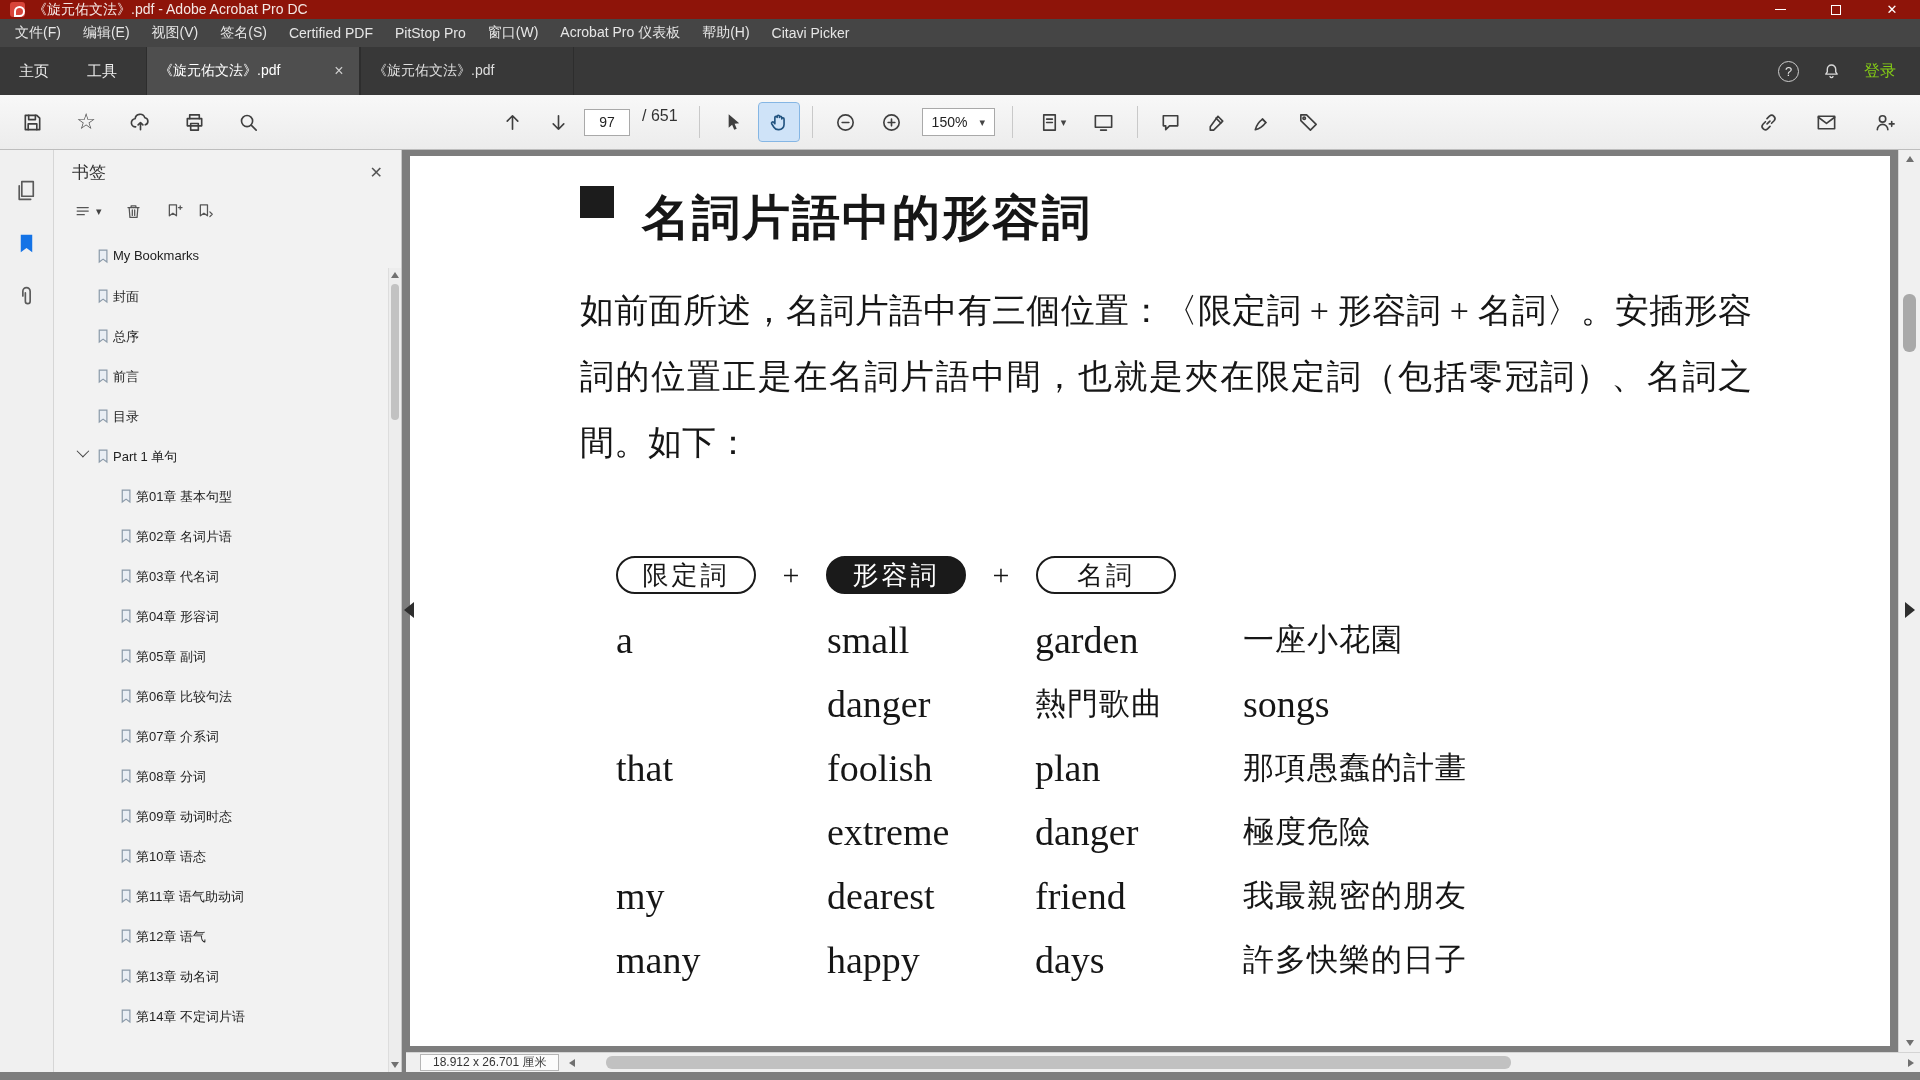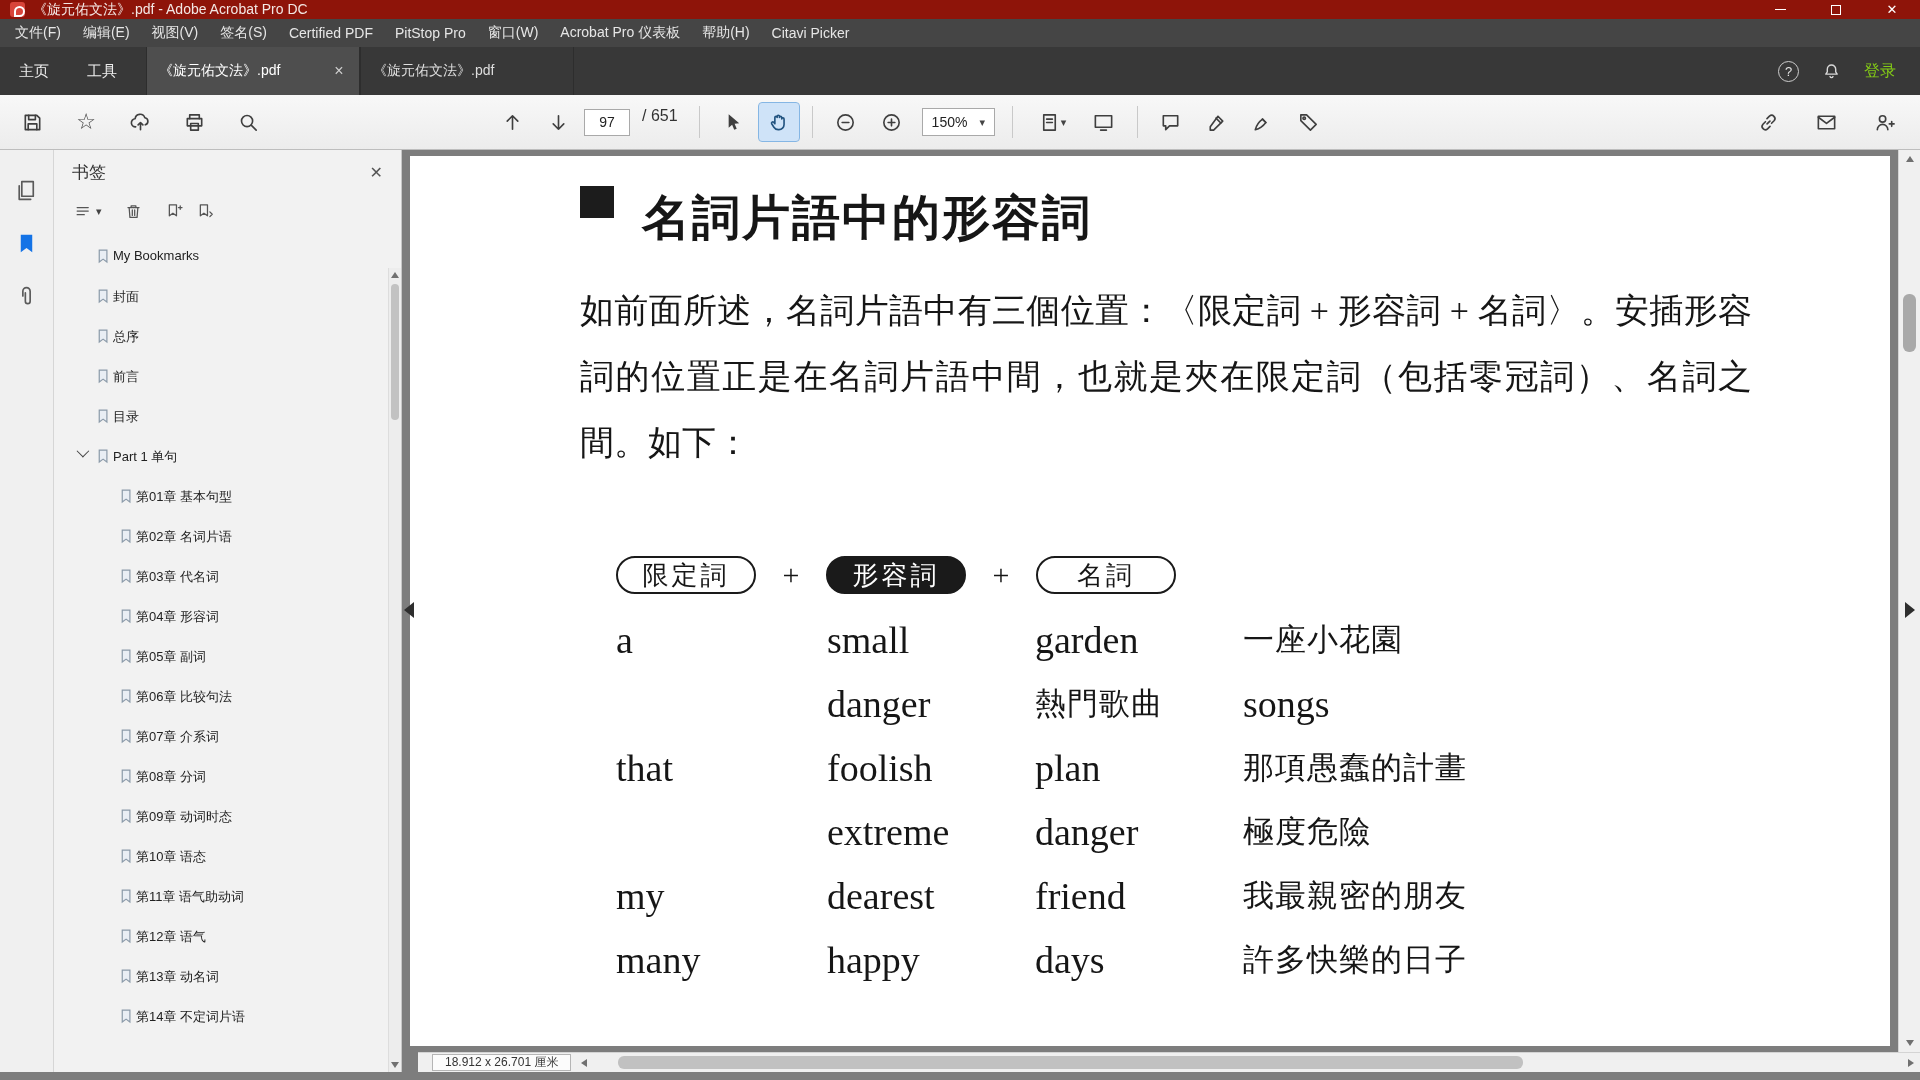--- a/index.html
+++ b/index.html
@@ -103,21 +103,21 @@
   .cell.zh{font-size:31px;letter-spacing:1px}
 
   .collapse-left{position:absolute;left:2px;top:452px;border-top:8px solid transparent;border-bottom:8px solid transparent;border-right:10px solid #2e2e2e;width:0;height:0}
   .collapse-right{position:absolute;right:5px;top:452px;border-top:8px solid transparent;border-bottom:8px solid transparent;border-left:10px solid #2e2e2e;width:0;height:0;z-index:3}
 
   .vscroll{position:absolute;top:0;right:0;bottom:20px;width:22px;background:#f0f0f0;border-left:1px solid #d4d4d4}
   .vscroll .tri-up{left:7px;top:6px}
   .vscroll .tri-down{left:7px;bottom:6px}
   .vscroll .thumb{position:absolute;left:4px;top:144px;width:13px;height:58px;background:#a9a9a9;border-radius:6px}
 
-  .hbar{position:absolute;left:16px;right:0;bottom:0;height:20px;background:#f0f0f0;border-top:1px solid #d4d4d4;display:flex;align-items:center}
+  .hbar{position:absolute;left:4px;right:0;bottom:0;height:20px;background:#f0f0f0;border-top:1px solid #d4d4d4;display:flex;align-items:center}
   .dims-box{margin-left:14px;height:17px;background:#fcfcfc;border:1px solid #b5b5b5;padding:0 12px;font-size:12px;display:flex;align-items:center;color:#333;font-family:"Liberation Sans",sans-serif;white-space:nowrap}
   .hbar .tri-left{position:static;margin-left:10px}
   .hbar .tri-right{position:absolute;right:6px;top:6px}
   .hthumb{position:absolute;left:200px;top:3px;width:905px;height:13px;background:#c1c1c1;border-radius:6px}
 </style>
 </head>
 <body>
 
 <div class="app">
 

